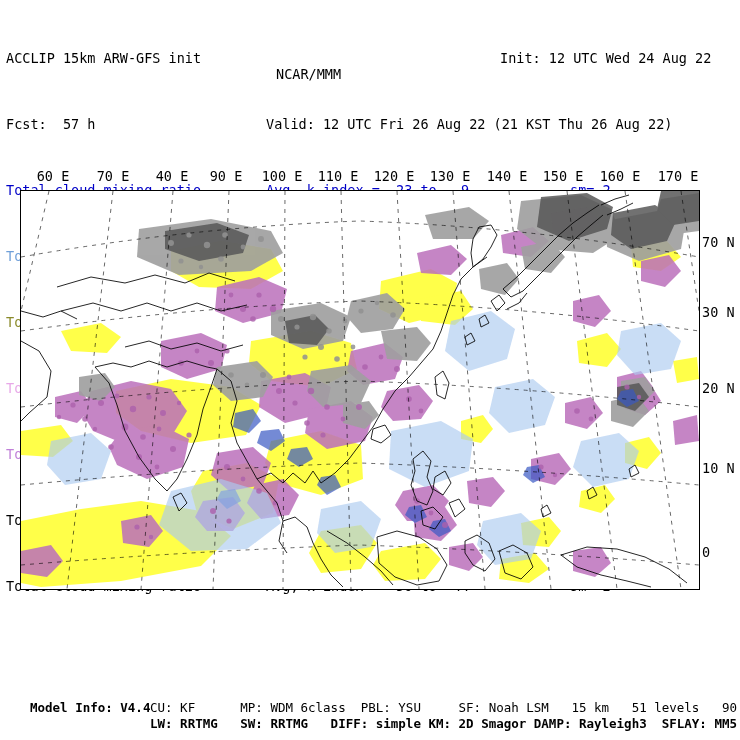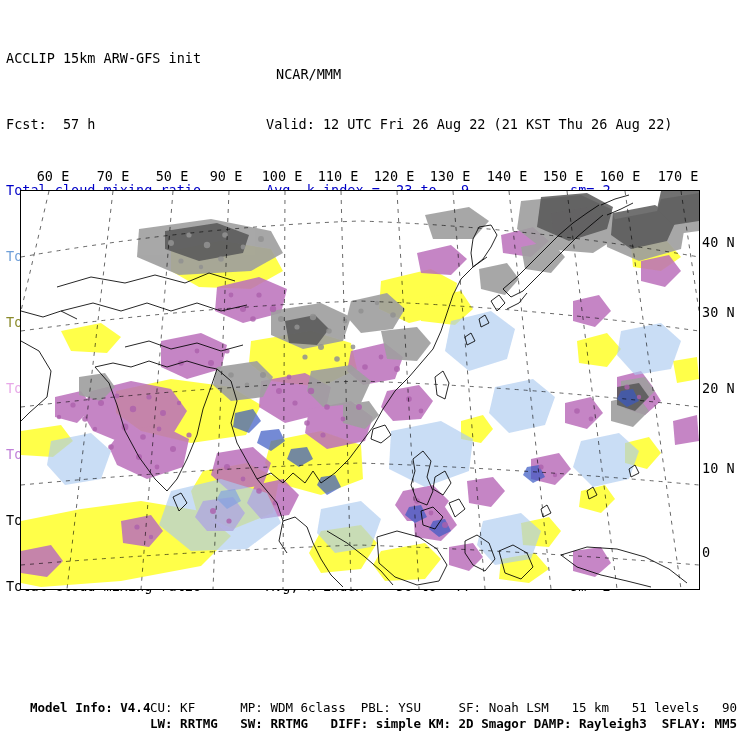--- a/index.html
+++ b/index.html
@@ -105,20 +105,21 @@
 </head>
 <body>
 
 <div class="page">
 
   <div class="header">
 
     <div class="hrow">
       <span class="col-a">ACCLIP 15km ARW-GFS init</span>
       <span class="col-b">NCAR/MMM</span>
+      <span class="col-c">Init: 12 UTC Wed 24 Aug 22</span>
     </div>
 
     <div class="hrow">
       <span class="col-a">Fcst:  57 h</span>
       <span class="col-b2">Valid: 12 UTC Fri 26 Aug 22 (21 KST Thu 26 Aug 22)</span>
     </div>
 
     <div class="hrow" style="color:#0000c8">
       <span class="col-a">Total cloud mixing ratio</span>
       <span class="col-b2">Avg, k-index =  23 to   9</span>
@@ -158,34 +159,34 @@
     <div class="hrow" style="color:#000000">
       <span class="col-a">Total cloud mixing ratio</span>
       <span class="col-b2">Avg, k-index =  50 to  44</span>
       <span class="col-c2">sm= 2</span>
     </div>
   </div>
 
   <div class="maplabels-top">
     <span class="xtick" style="left:33px">60 E</span>
     <span class="xtick" style="left:93px">70 E</span>
-    <span class="xtick" style="left:152px">50 E</span>
+    <span class="xtick" style="left:152px">40 E</span>
     <span class="xtick" style="left:206px">90 E</span>
     <span class="xtick" style="left:262px">100 E</span>
     <span class="xtick" style="left:318px">110 E</span>
     <span class="xtick" style="left:374px">120 E</span>
     <span class="xtick" style="left:430px">130 E</span>
     <span class="xtick" style="left:487px">140 E</span>
     <span class="xtick" style="left:543px">150 E</span>
     <span class="xtick" style="left:600px">160 E</span>
     <span class="xtick" style="left:658px">170 E</span>
   </div>
 
   <div class="maplabels-right">
-    <span class="ytick" style="top:52px">40 N</span>
+    <span class="ytick" style="top:52px">70 N</span>
     <span class="ytick" style="top:122px">30 N</span>
     <span class="ytick" style="top:198px">20 N</span>
     <span class="ytick" style="top:278px">10 N</span>
     <span class="ytick" style="top:362px">0</span>
   </div>
 
   <div class="mapwrap">
     <div class="mapbox">
       <svg width="678" height="398" viewBox="0 0 678 398" xmlns="http://www.w3.org/2000/svg">
         <defs>

